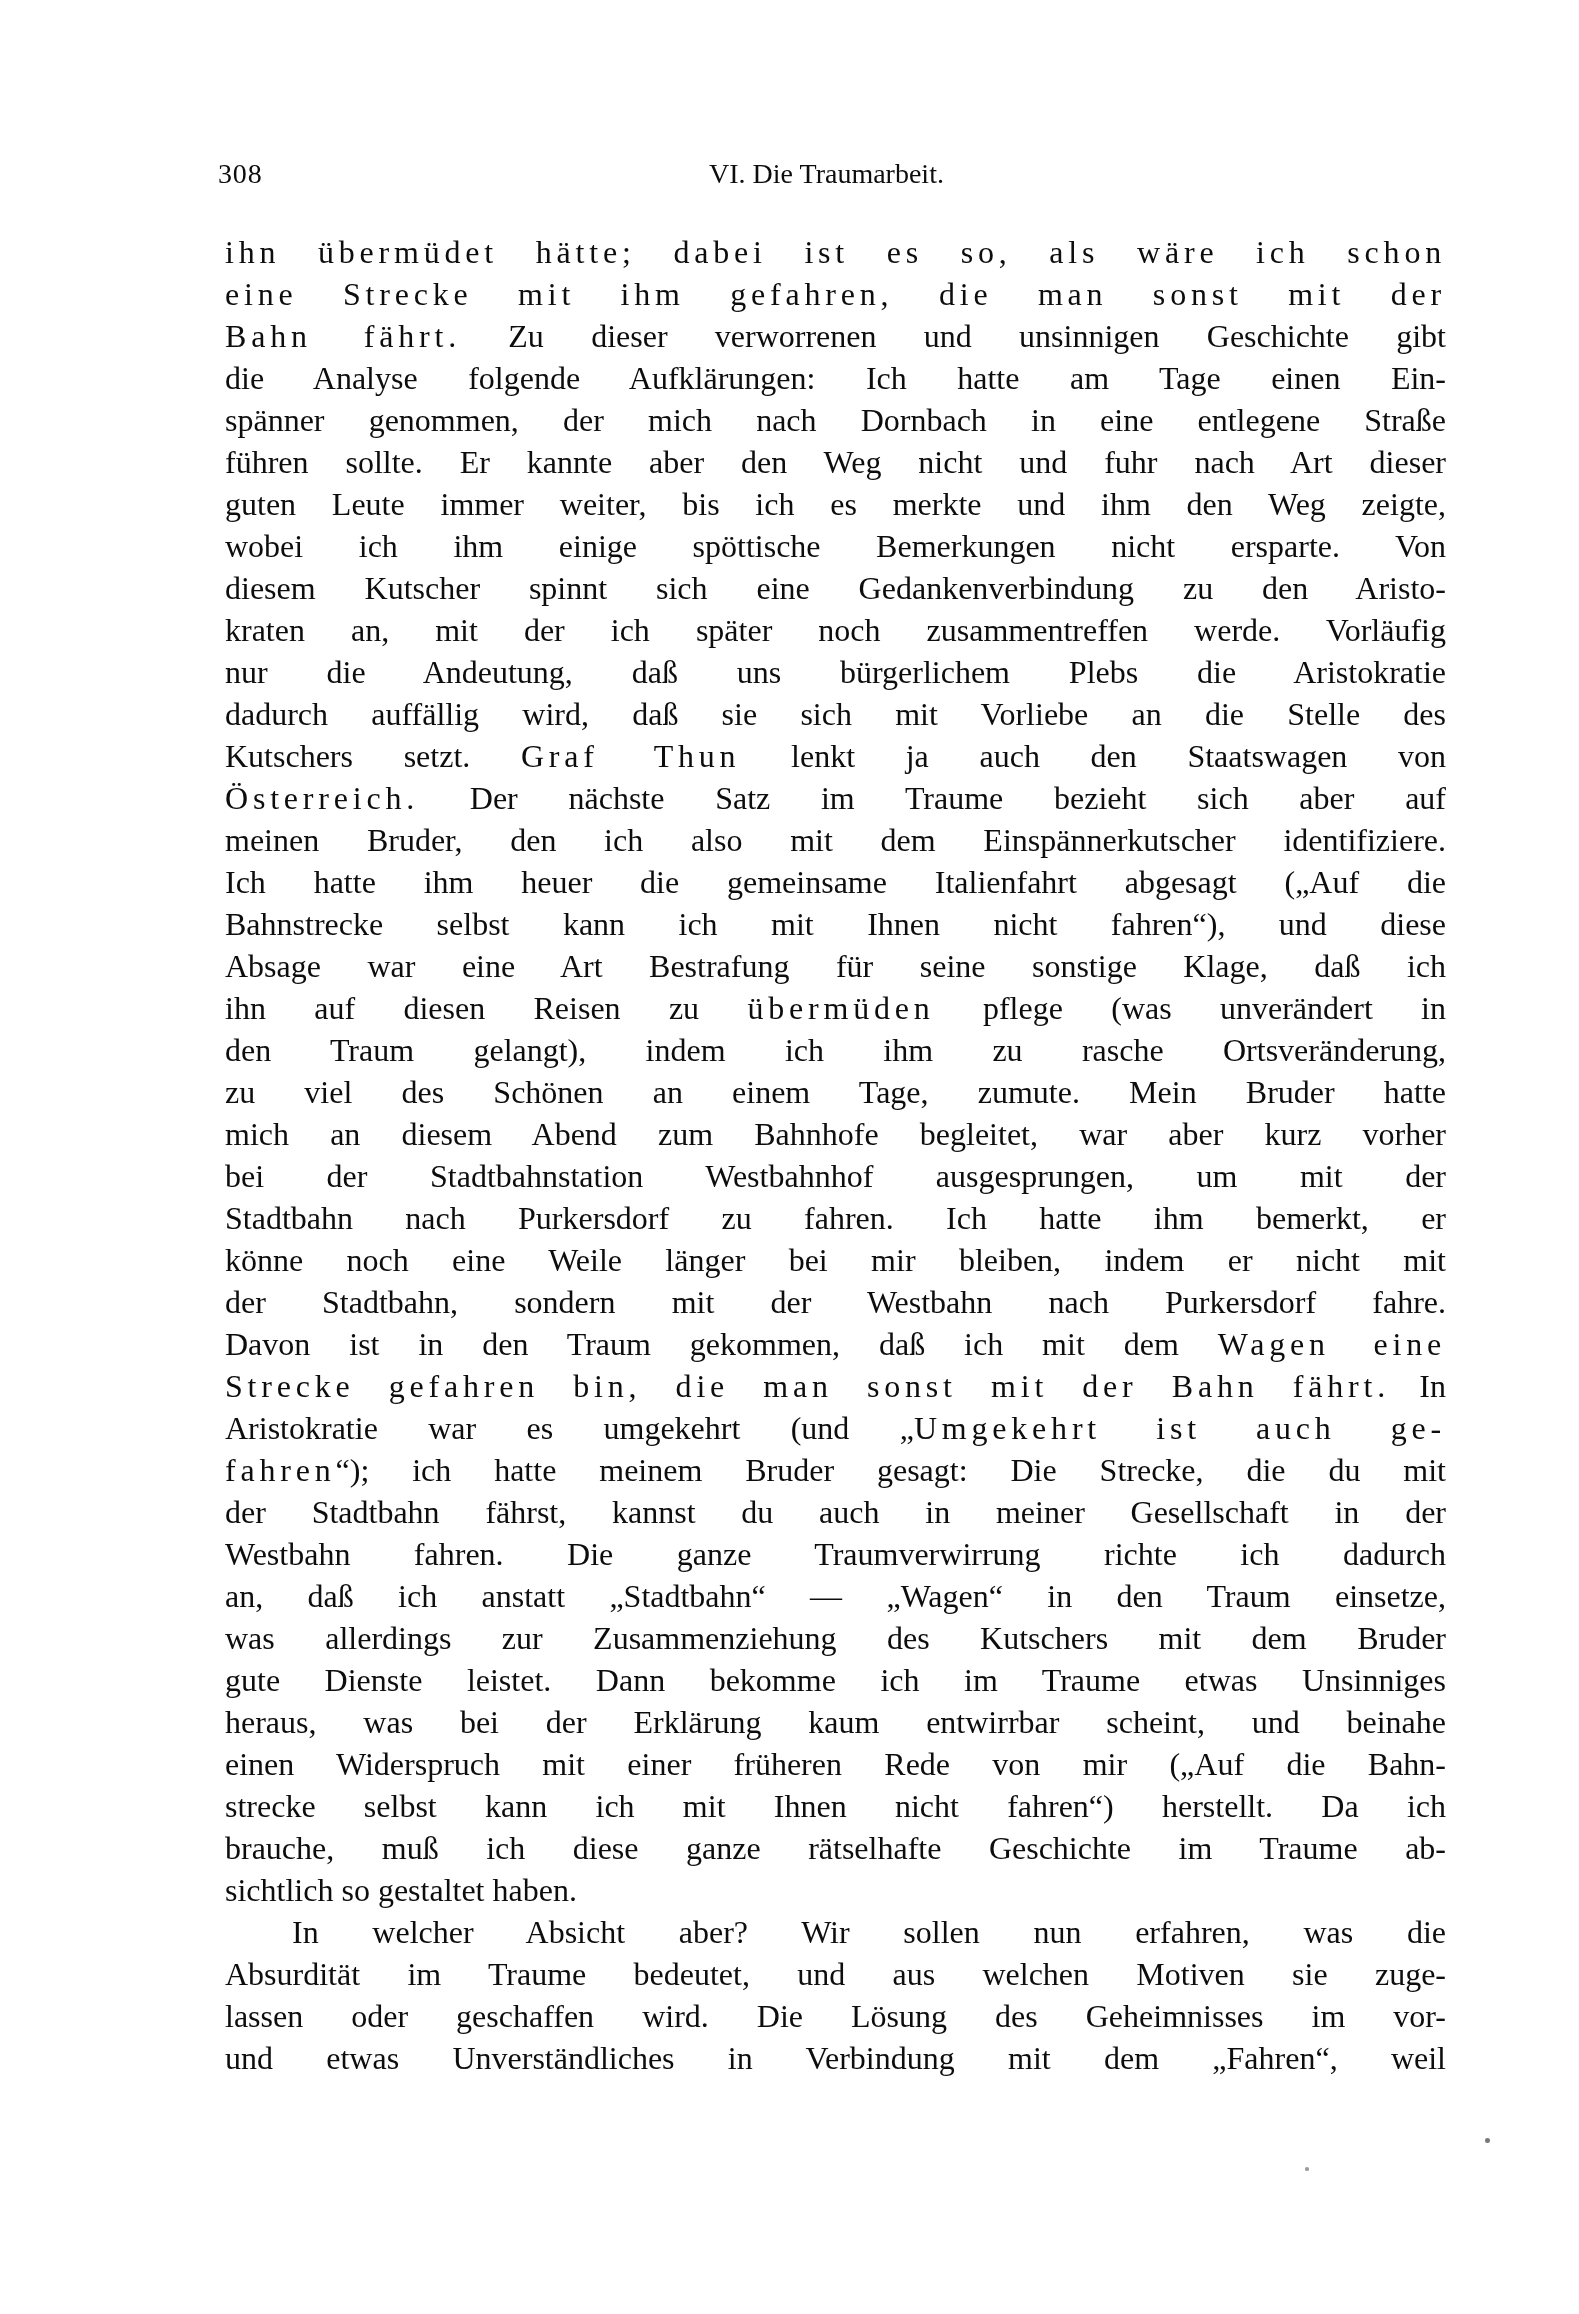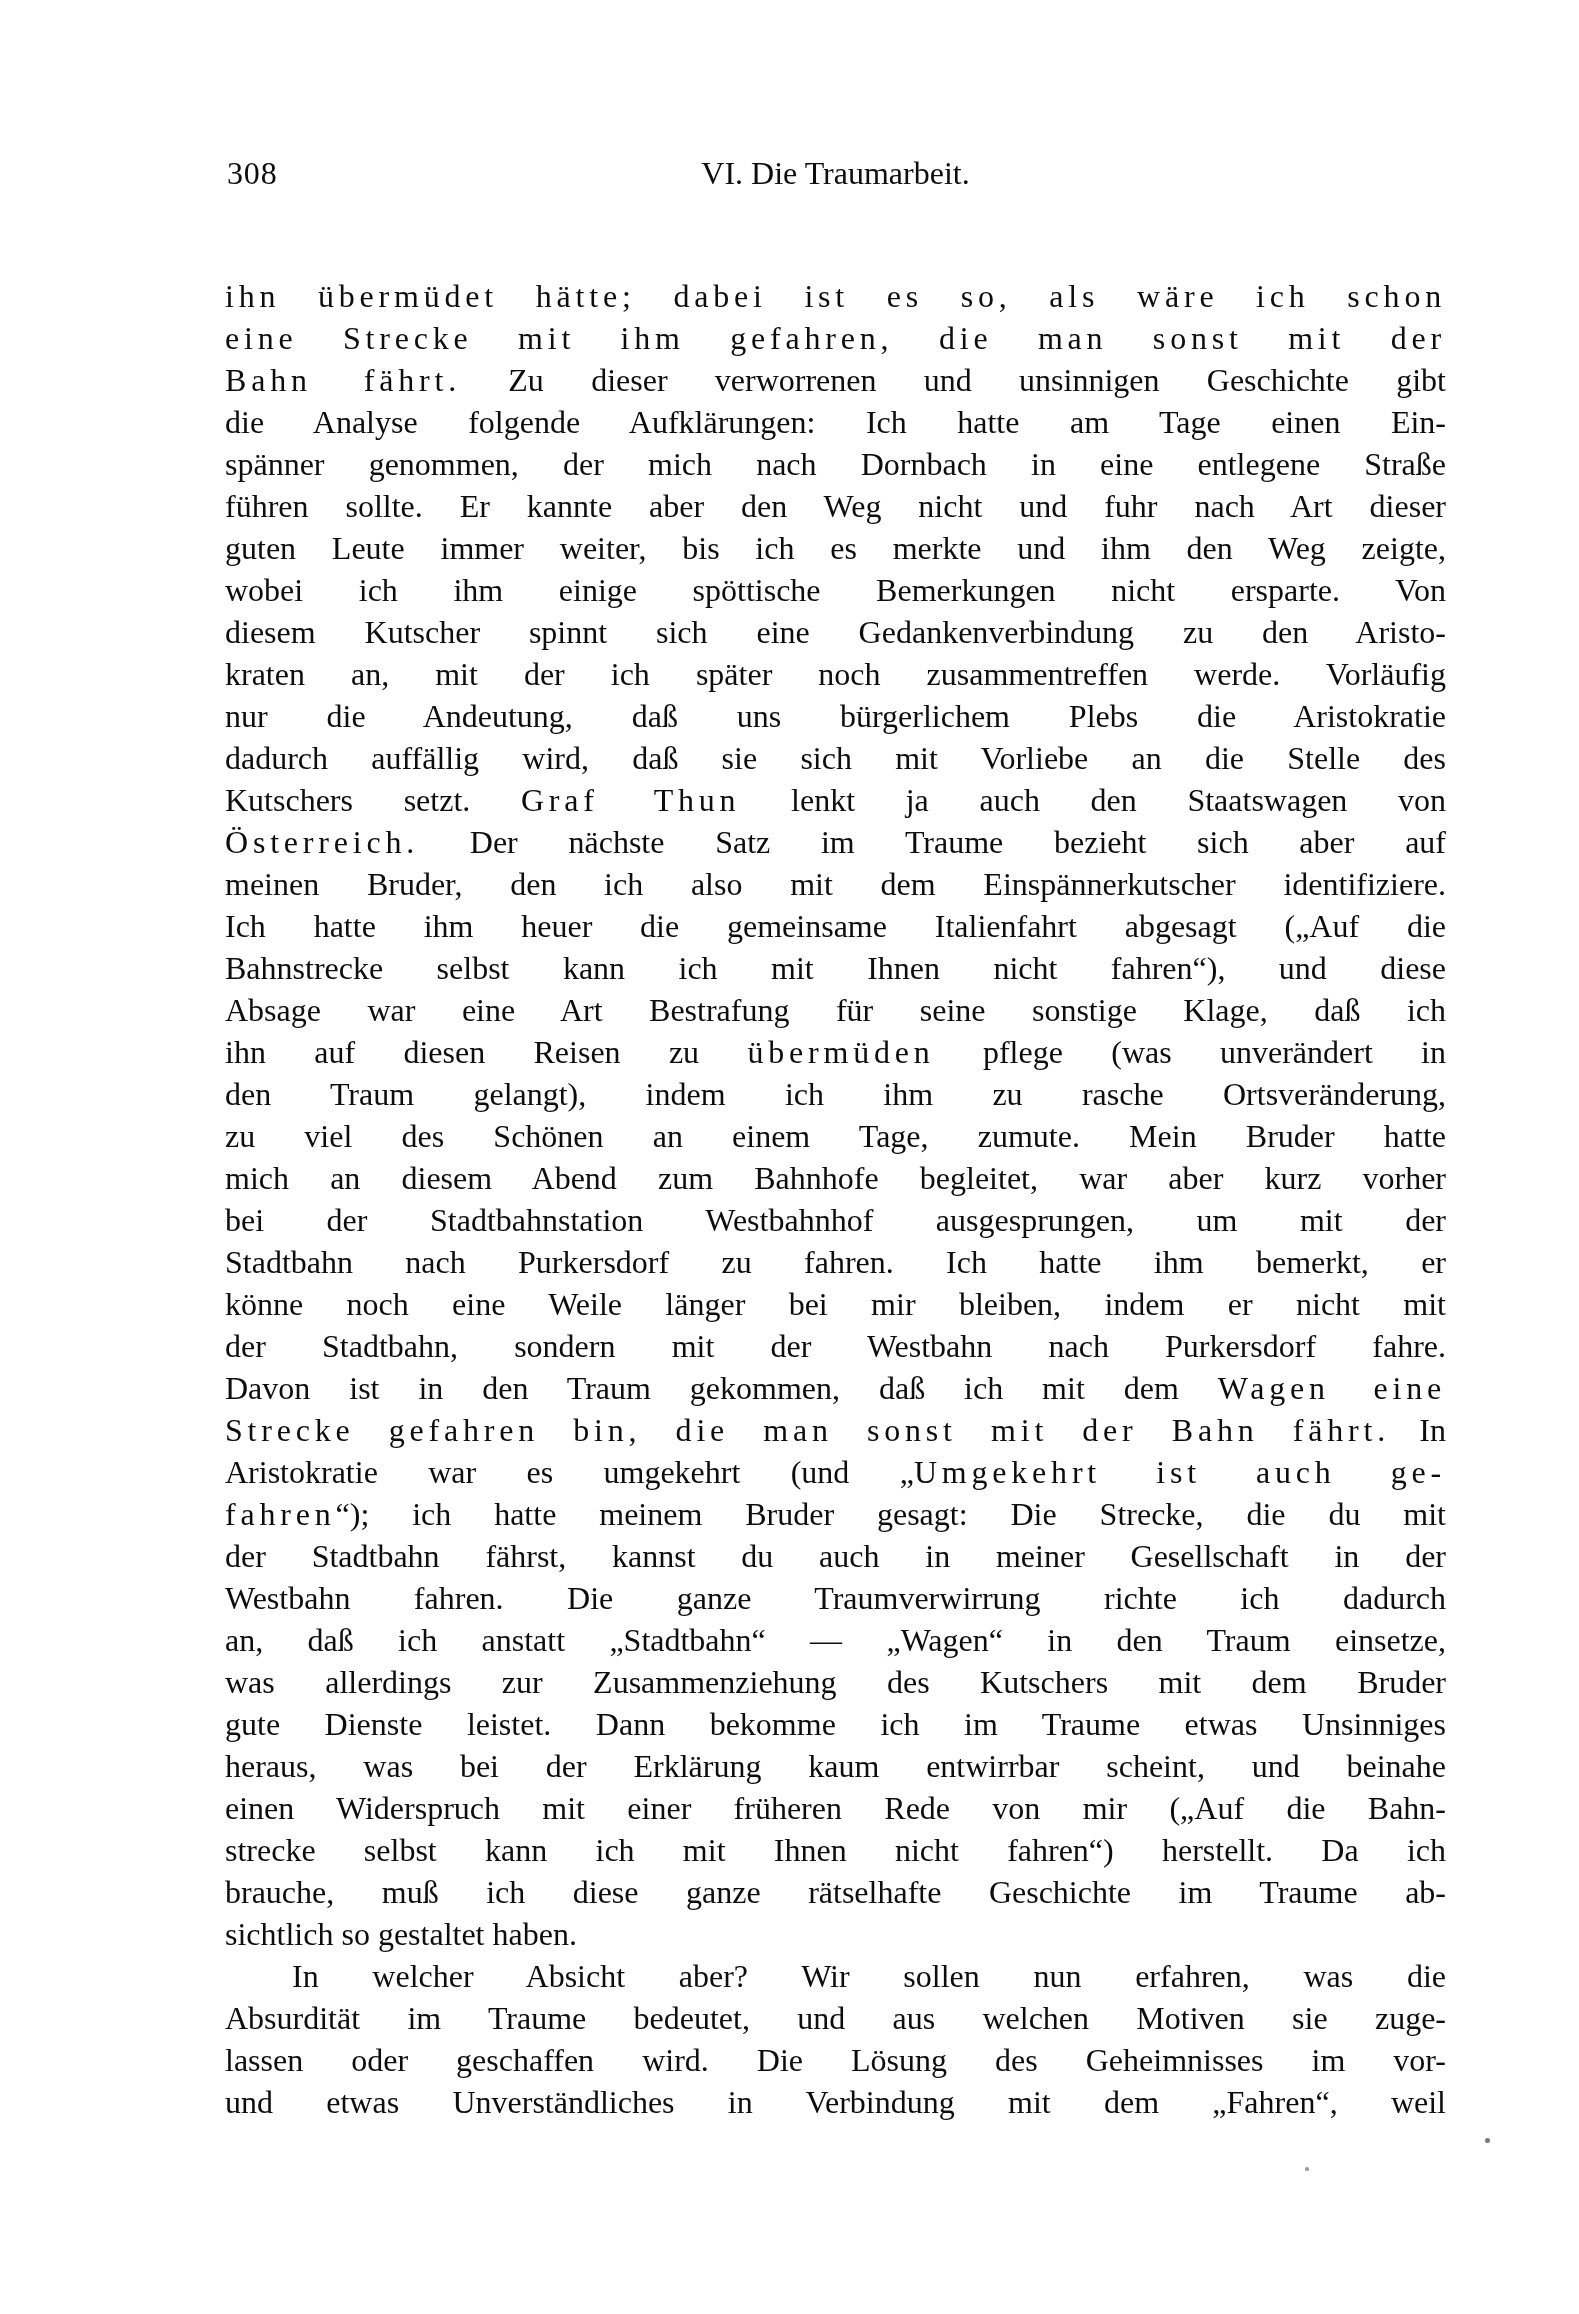--- a/index.html
+++ b/index.html
@@ -12,44 +12,43 @@
     width: 1580px;
     height: 2314px;
     background: #ffffff;
     color: #0d0d0d;
     font-family: "Liberation Serif", "DejaVu Serif", serif;
     overflow: hidden;
   }
   .running-header {
     position: absolute;
     top: 153px;
-    left: 225px;
+    left: 216px;
     width: 1221px;
     height: 41px;
-    font-size: 32px;
+    font-size: 28px;
     line-height: 41px;
   }
   .pagenum {
     position: absolute;
     left: 1.9px;
     top: 0;
     letter-spacing: 0.9px;
   }
   .chapter {
     position: absolute;
     left: 0;
     right: 0;
     text-align: center;
   }
   .text-body {
     position: absolute;
     top: 231px;
     left: 225px;
     width: 1221px;
-    margin-top: 44px;
   }
   .line {
     font-size: 32px;
     line-height: 42px;
     height: 42px;
     white-space: normal;
     text-align: justify;
     text-align-last: justify;
     overflow: visible;
   }

